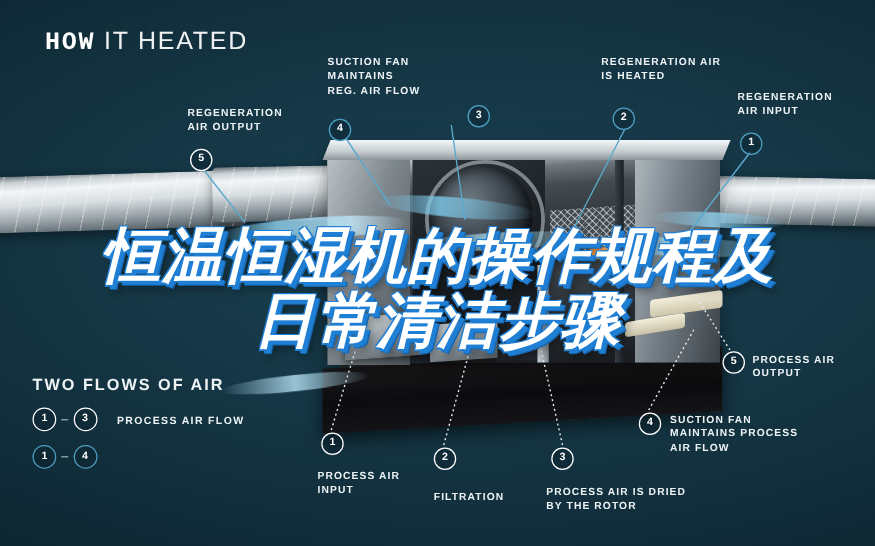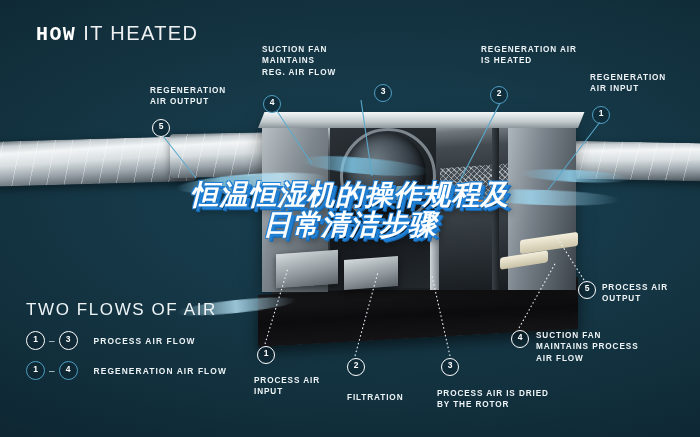--- a/index.html
+++ b/index.html
@@ -142,37 +142,37 @@
   }
   .num.blue{border-color:#4e9fc4;}
 
   
   #header{position:absolute;left:36px;top:22px;font-size:20px;letter-spacing:1.4px;color:#fff;}
   #header .b{font-weight:700;font-family:Liberation Mono, monospace;}
   #header .l{font-weight:300;opacity:.93;}
 
   
   #legend{position:absolute;left:26px;top:300px;}
-  #legend-title{color:#eef4f6;font-size:17px;font-weight:400;letter-spacing:1.6px;}
+  #legend-title{color:#eef4f6;font-size:13px;font-weight:700;letter-spacing:1.6px;}
   .legend-row{display:flex;align-items:center;margin-top:11px;}
   .legend-row .lnum{
     width:17px;height:17px;border-radius:50%;border:1.4px solid #fff;color:#fff;
     font-size:8.5px;font-weight:700;line-height:14.5px;text-align:center;
     background:rgba(10,30,40,.3);
   }
   .legend-row.blue .lnum{border-color:#4e9fc4;}
   .dash{color:#cfd9de;margin:0 4px;font-size:10px;}
   .legend-label{margin-left:16px;color:#eef4f6;font-size:8.4px;font-weight:700;
     letter-spacing:1.1px;text-transform:uppercase;}
 
   
   #overlay-title{
     position:absolute;left:0;right:0;top:180px;text-align:center;
     font-family:"Liberation Sans","DejaVu Sans",sans-serif;
-    font-size:28px;font-weight:700;font-style:italic;line-height:1.08;
+    font-size:48px;font-weight:700;font-style:italic;line-height:1.08;
     color:#ffffff;letter-spacing:1px;
     text-shadow:
       3px 3px 0 #1f7fd4, -1px -1px 0 #1f7fd4, 1px -1px 0 #1f7fd4,
       -1px 1px 0 #1f7fd4, 4px 4px 0 #1665ad, 5px 6px 7px rgba(0,0,0,.45);
   }
 </style>
 </head>
 <body>
 
 <div id="stage">
@@ -267,21 +267,20 @@
       <div class="lnum">1</div>
       <div class="dash">–</div>
       <div class="lnum">3</div>
       <div class="legend-label">PROCESS AIR FLOW</div>
     </div>
 
     <div class="legend-row blue">
       <div class="lnum">1</div>
       <div class="dash">–</div>
       <div class="lnum">4</div>
-      <div class="legend-label">REGENERATION AIR FLOW</div>
     </div>
   </div>
 
   <div id="overlay-title">
     <div>恒温恒湿机的操作规程及</div>
     <div>日常清洁步骤</div>
   </div>
 
 </div>
 

